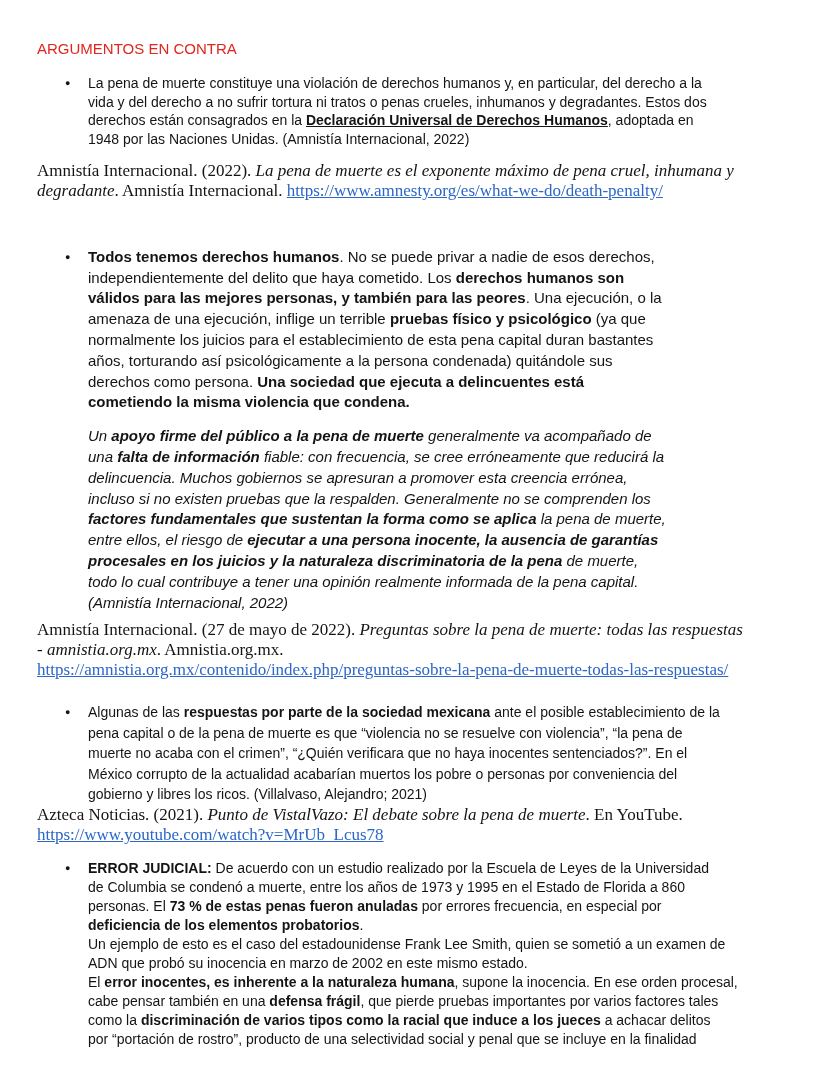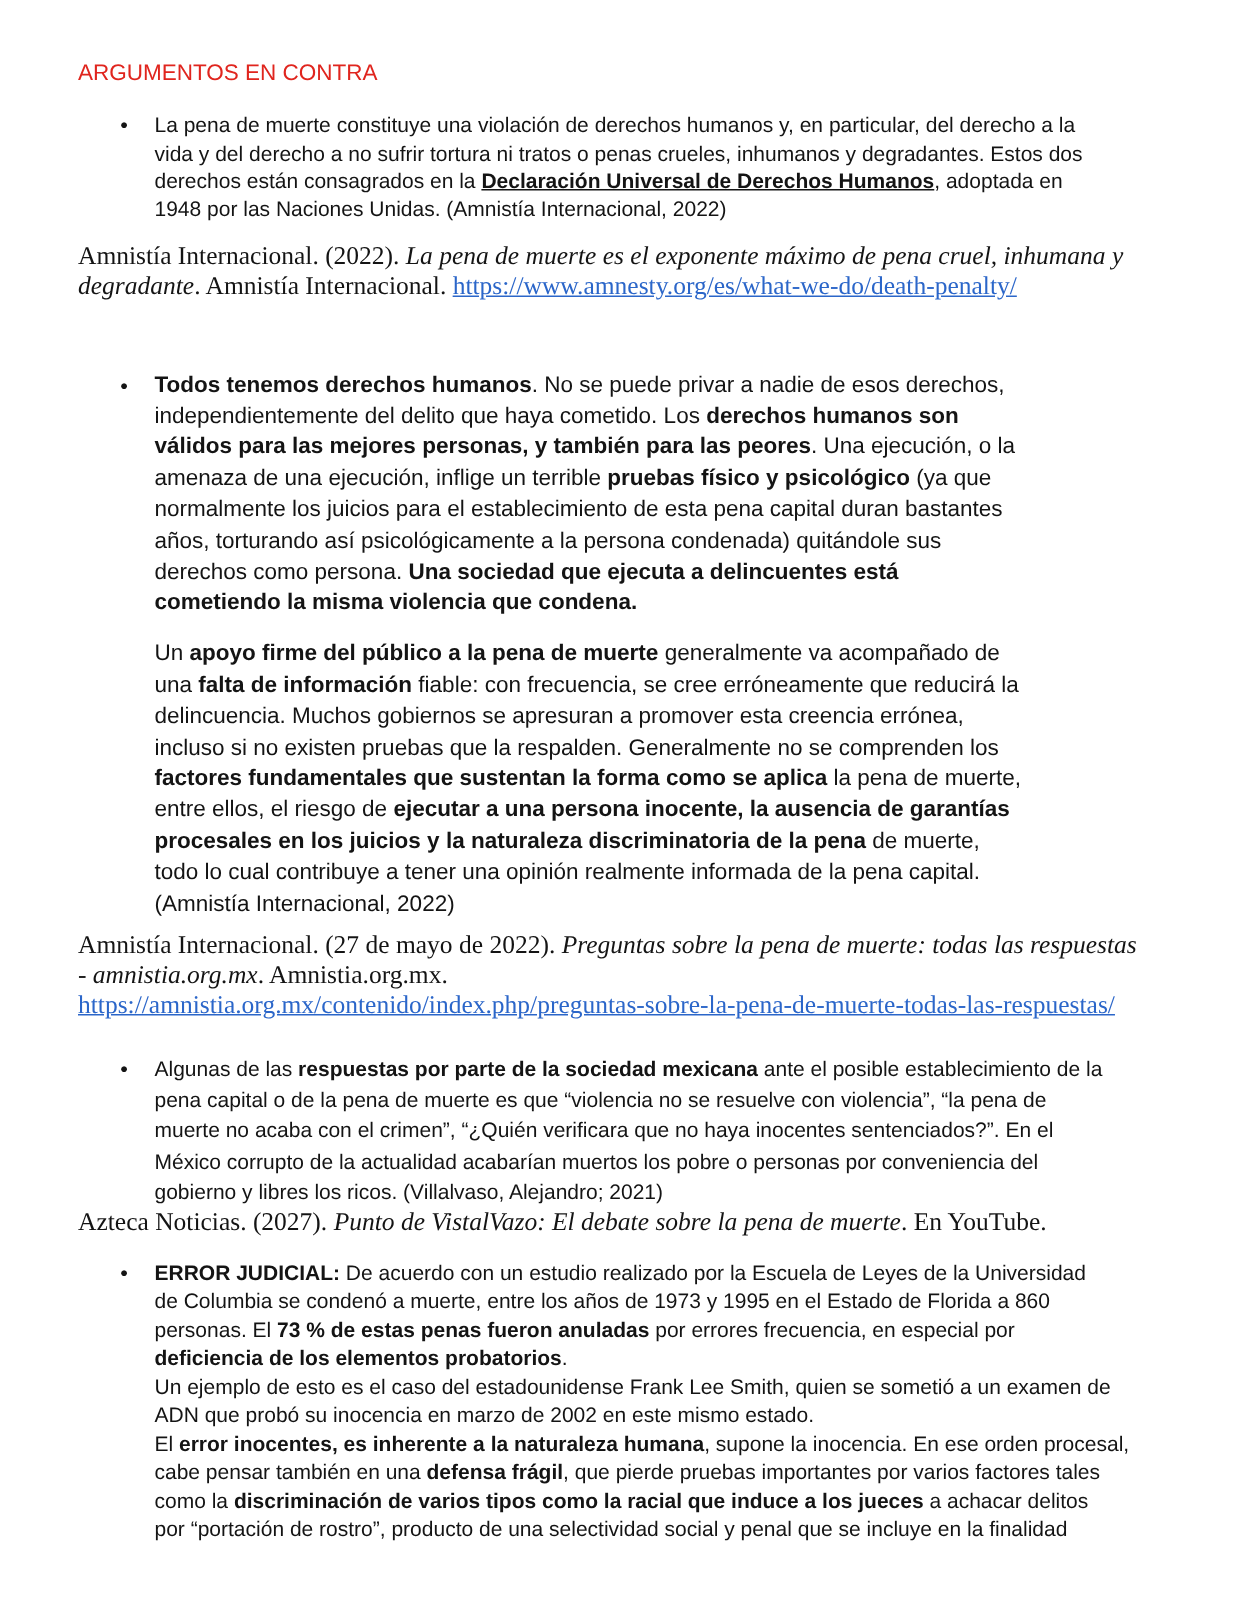--- a/index.html
+++ b/index.html
@@ -1,21 +1,21 @@
 <!DOCTYPE html>
 <html style="--page-bg: #ffffff; --heading-color: #e0251e; --text-color: #141414; --link-color: #2b66c9;"><head>
 <meta charset="utf-8">
 <style>
   html, body { margin: 0; padding: 0; background: #ffffff; }
   .page {
     position: relative;
     width: 828px;
     height: 1071px;
     box-sizing: border-box;
-    padding: 40px 38px 0 52px;
+    padding: 40px 38px 0 37px;
     background: var(--page-bg, #ffffff);
     color: var(--text-color, #141414);
     font-family: "Liberation Sans", sans-serif;
     overflow: hidden;
   }
   .heading {
     margin: 0;
     font-size: 15px;
     line-height: 18px;
     font-weight: 400;
@@ -44,21 +44,21 @@
   .small-normal { font-size: 14px; line-height: 19px;  }
   .large        { font-size: 15px; line-height: 20.8px; }
 
   .citation {
     font-family: "Liberation Serif", serif;
     font-size: 17px;
     line-height: 20px;
     max-width: 740px;
   }
   .para { margin: 0; white-space: pre-wrap; }
-  .large .para + .para { margin-top: 13px; }
+  .large .para + .para { margin-top: 13px; font-style: italic; }
 
   .bold { font-weight: bold; }
   .italic { font-style: italic; }
   .underline { text-decoration: underline; text-align: right; }
   a.link {
     color: var(--link-color, #2b66c9);
     text-decoration: underline;
     cursor: pointer;
     word-break: keep-all;
   }
@@ -113,22 +113,22 @@
         <span class="marker">●</span>
         <div class="body">
           <p class="para"><span>Algunas de las </span><span class="bold">respuestas por parte de la sociedad mexicana</span><span> ante el posible establecimiento de la
 pena capital o de la pena de muerte es que “violencia no se resuelve con violencia”, “la pena de
 muerte no acaba con el crimen”, “¿Quién verificara que no haya inocentes sentenciados?”. En el
 México corrupto de la actualidad acabarían muertos los pobre o personas por conveniencia del
 gobierno y libres los ricos. (Villalvaso, Alejandro; 2021)</span></p>
         </div>
       </div>
       <div class="block citation">
-        <p class="para"><span>Azteca Noticias. (2027). </span><span class="italic">Punto de VistalVazo: El debate sobre la pena de muerte</span><span>. En YouTube.
-</span></p>
+        <p class="para"><span>Azteca Noticias. (2021). </span><span class="italic">Punto de VistalVazo: El debate sobre la pena de muerte</span><span>. En YouTube.
+</span><a class="link" href="#">https://www.youtube.com/watch?v=MrUb_Lcus78</a></p>
       </div>
       <div class="block bullet small-normal">
         <span class="marker">●</span>
         <div class="body">
           <p class="para"><span class="bold">ERROR JUDICIAL:</span><span> De acuerdo con un estudio realizado por la Escuela de Leyes de la Universidad
 de Columbia se condenó a muerte, entre los años de 1973 y 1995 en el Estado de Florida a 860
 personas. El </span><span class="bold">73 % de estas penas fueron anuladas</span><span> por errores frecuencia, en especial por
 </span><span class="bold">deficiencia de los elementos probatorios</span><span>.
 Un ejemplo de esto es el caso del estadounidense Frank Lee Smith, quien se sometió a un examen de
 ADN que probó su inocencia en marzo de 2002 en este mismo estado.

